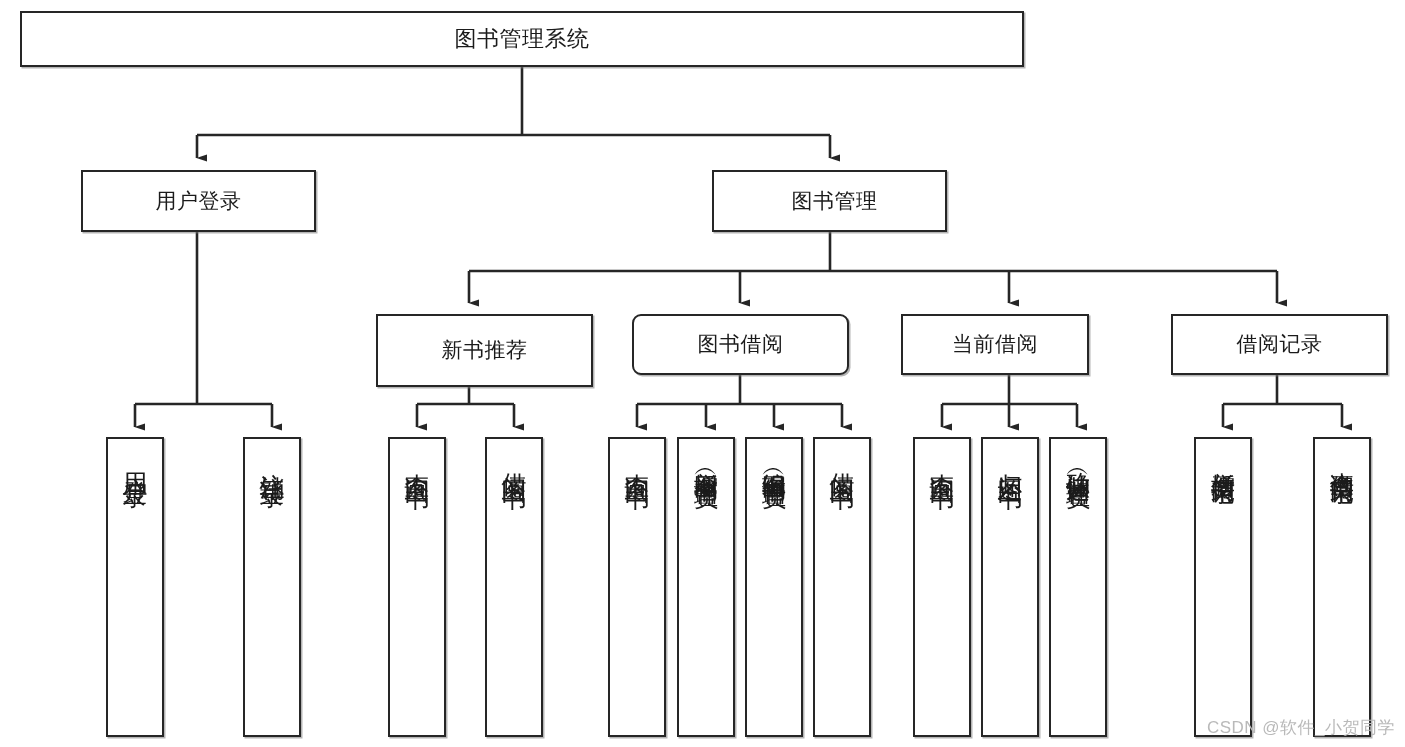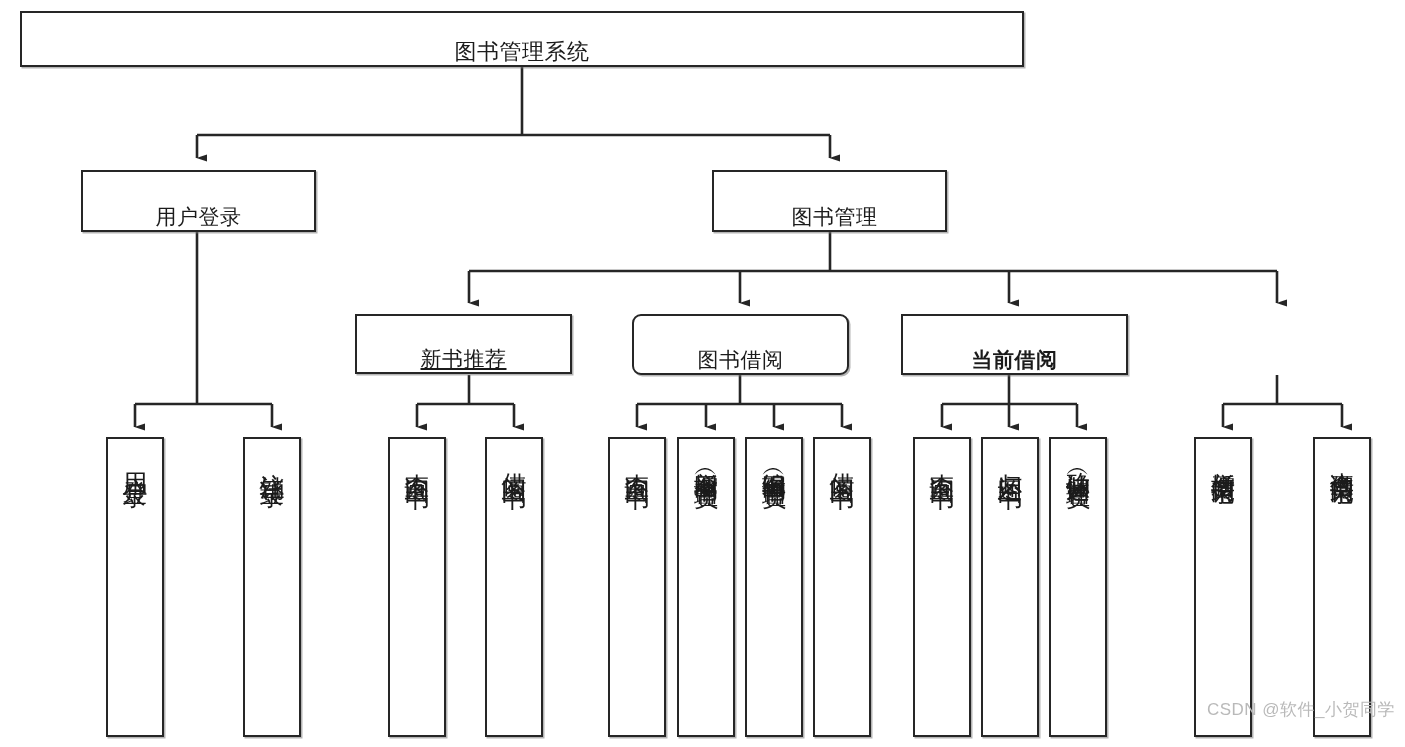--- a/index.html
+++ b/index.html
@@ -25,21 +25,21 @@
     height: 747px;
     pointer-events: none;
   }
   .node {
     position: absolute;
     box-sizing: border-box;
     background: #ffffff;
     border: 2px solid #262626;
     box-shadow: 1.5px 1.5px 0 0 rgba(120,120,120,0.55);
     display: flex;
-    align-items: flex-end;
+    align-items: center;
     justify-content: center;
     color: #1b1b1b;
   }
   .node .lbl {
     display: block;
     text-align: center;
     white-space: nowrap;
     line-height: 1.18;
   }
   .node.horiz .lbl {
@@ -60,21 +60,21 @@
     letter-spacing: 4px;
     line-height: 1;
   }
   .node.vert.small .lbl {
     font-size: 24px;
     letter-spacing: 2px;
   }
   .watermark {
     position: absolute;
     right: 10px;
-    bottom: 26px;
+    bottom: 8px;
     font-size: 17px;
     color: #b9b9b9;
     white-space: nowrap;
     letter-spacing: 0.5px;
     margin-left: 20px;
   }
 </style>
 </head>
 <body>
 
@@ -134,28 +134,31 @@
     <span class="lbl">图书管理系统</span>
   </div>
 
   <div class="node horiz" style="left:81px; top:170px; width:235px; height:62px;">
     <span class="lbl">用户登录</span>
   </div>
   <div class="node horiz" style="left:712px; top:170px; width:235px; height:62px;padding-left:10px;">
     <span class="lbl">图书管理</span>
   </div>
 
-  <div class="node horiz" style="left:355px; top:314px; width:217px; height:60px;text-decoration:underline;">
+  <div class="node horiz" style="left:376px; top:314px; width:217px; height:73px;">
     <span class="lbl">新书推荐</span>
   </div>
   <div class="node horiz" style="left:632px; top:314px; width:217px; height:61px;border-radius:9px;">
     <span class="lbl">图书借阅</span>
   </div>
-  <div class="node horiz" style="left:901px; top:314px; width:227px; height:61px;font-weight:bold;">
+  <div class="node horiz" style="left:901px; top:314px; width:188px; height:61px;">
     <span class="lbl">当前借阅</span>
+  </div>
+  <div class="node horiz" style="left:1171px; top:314px; width:217px; height:61px;">
+    <span class="lbl">借阅记录</span>
   </div>
 
   <div class="node vert" style="left:106px; top:437px; width:58px; height:300px;">
     <span class="lbl">用户登录</span>
   </div>
   <div class="node vert" style="left:243px; top:437px; width:58px; height:300px;">
     <span class="lbl">注销登录</span>
   </div>
 
   <div class="node vert" style="left:388px; top:437px; width:58px; height:300px;">

